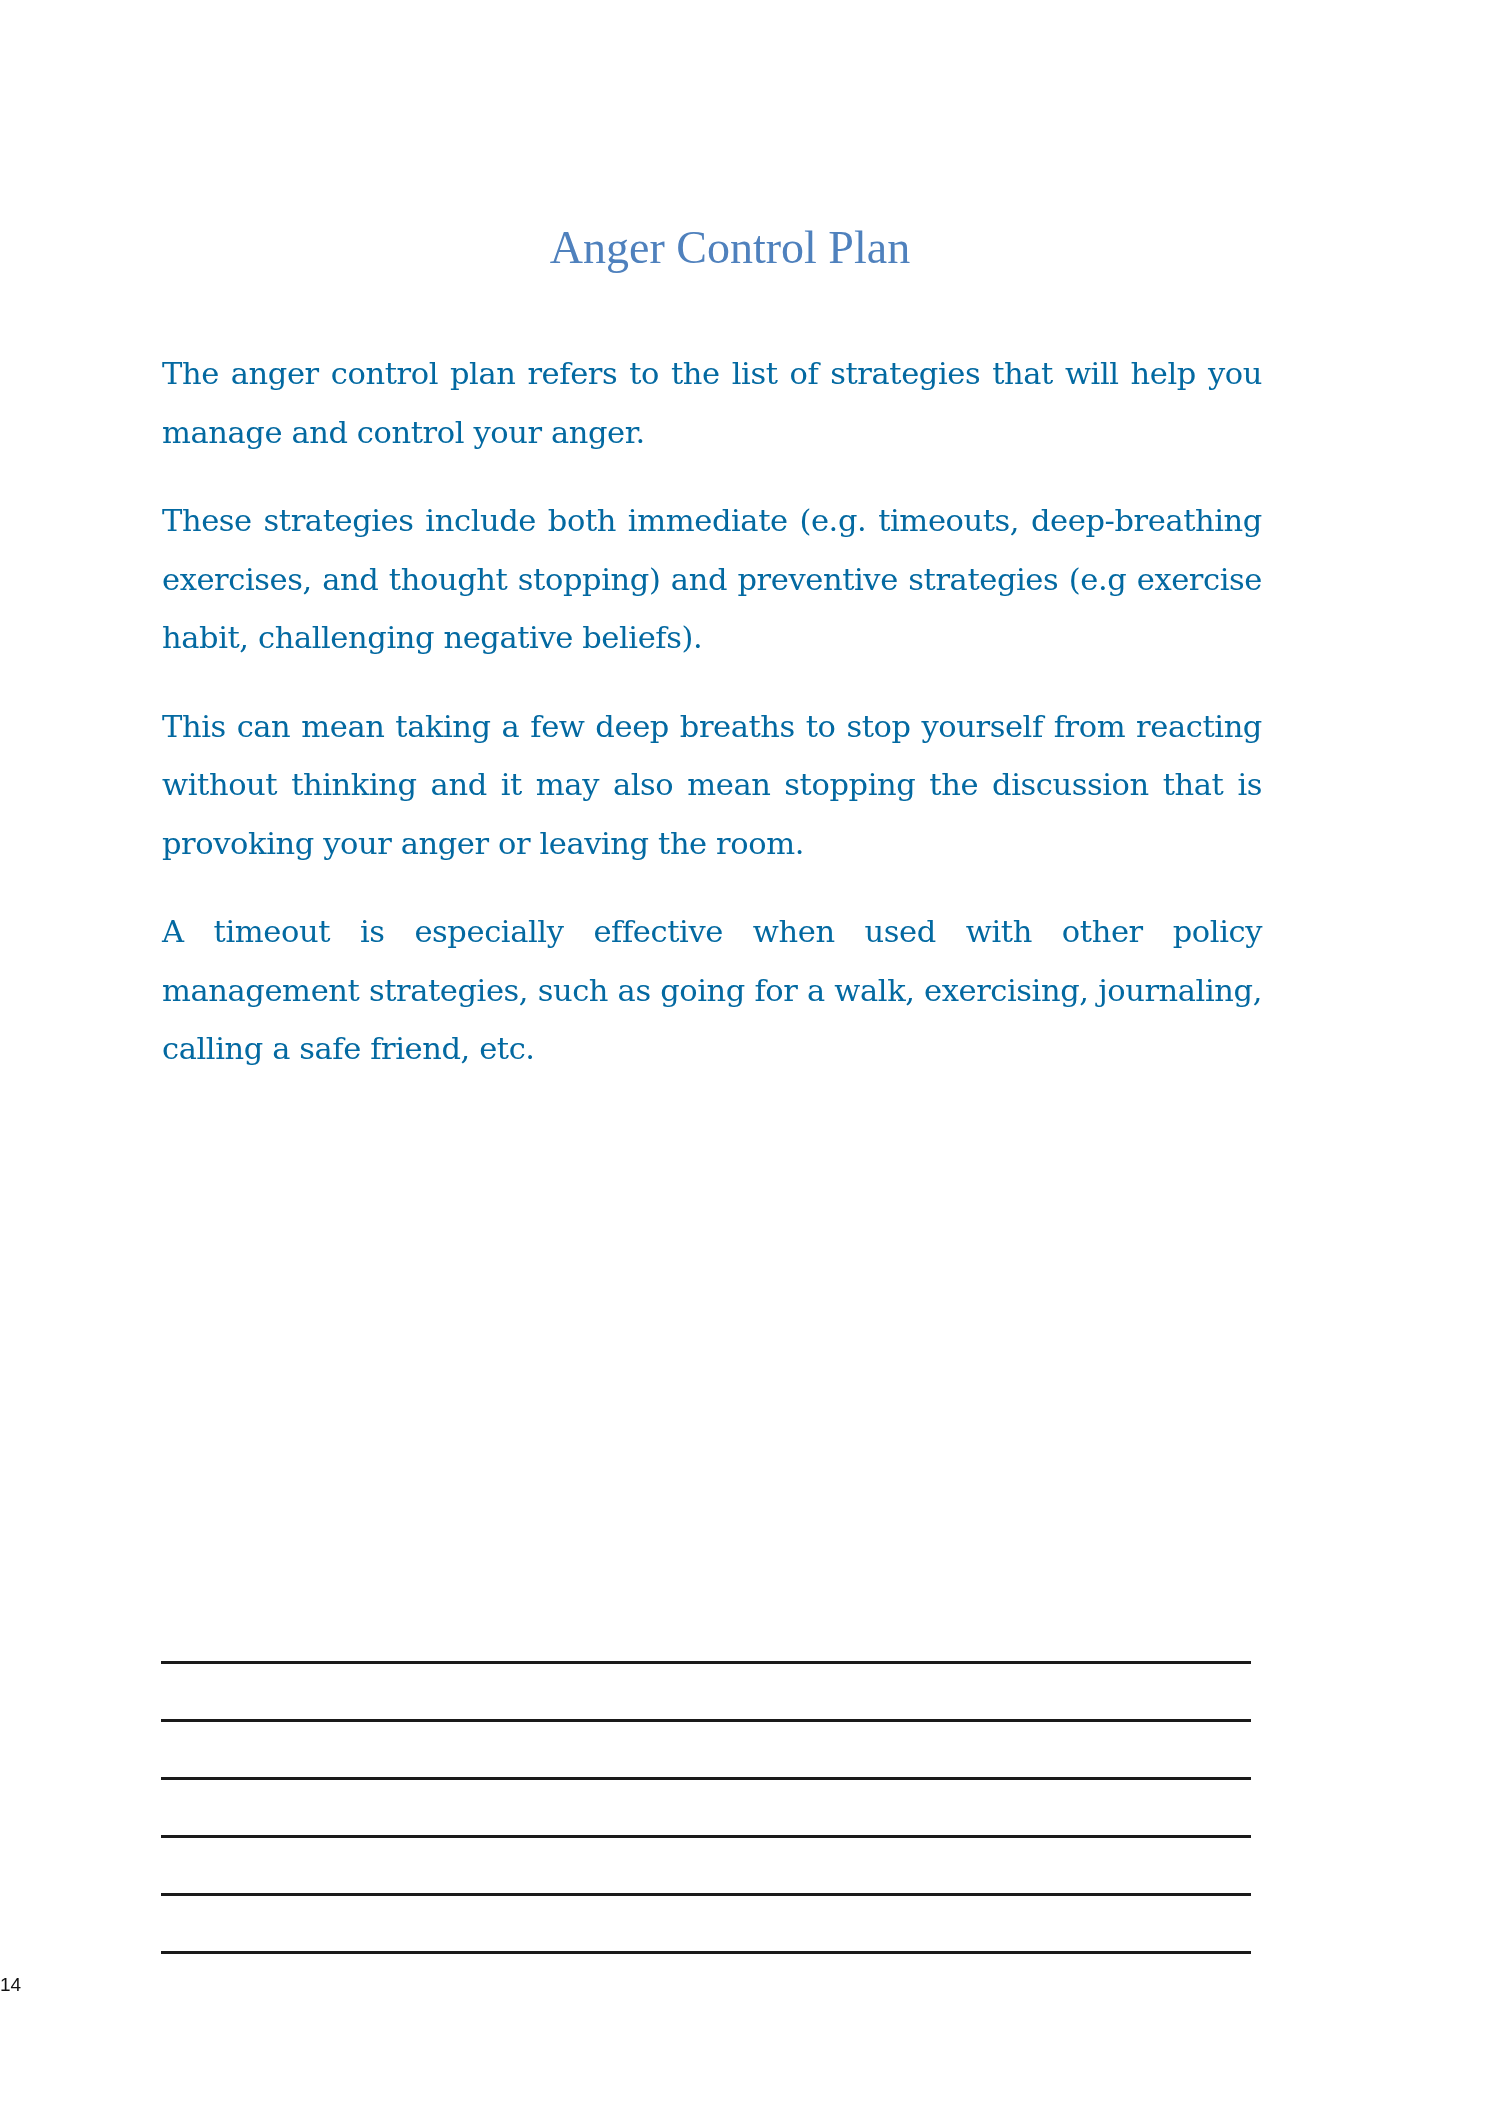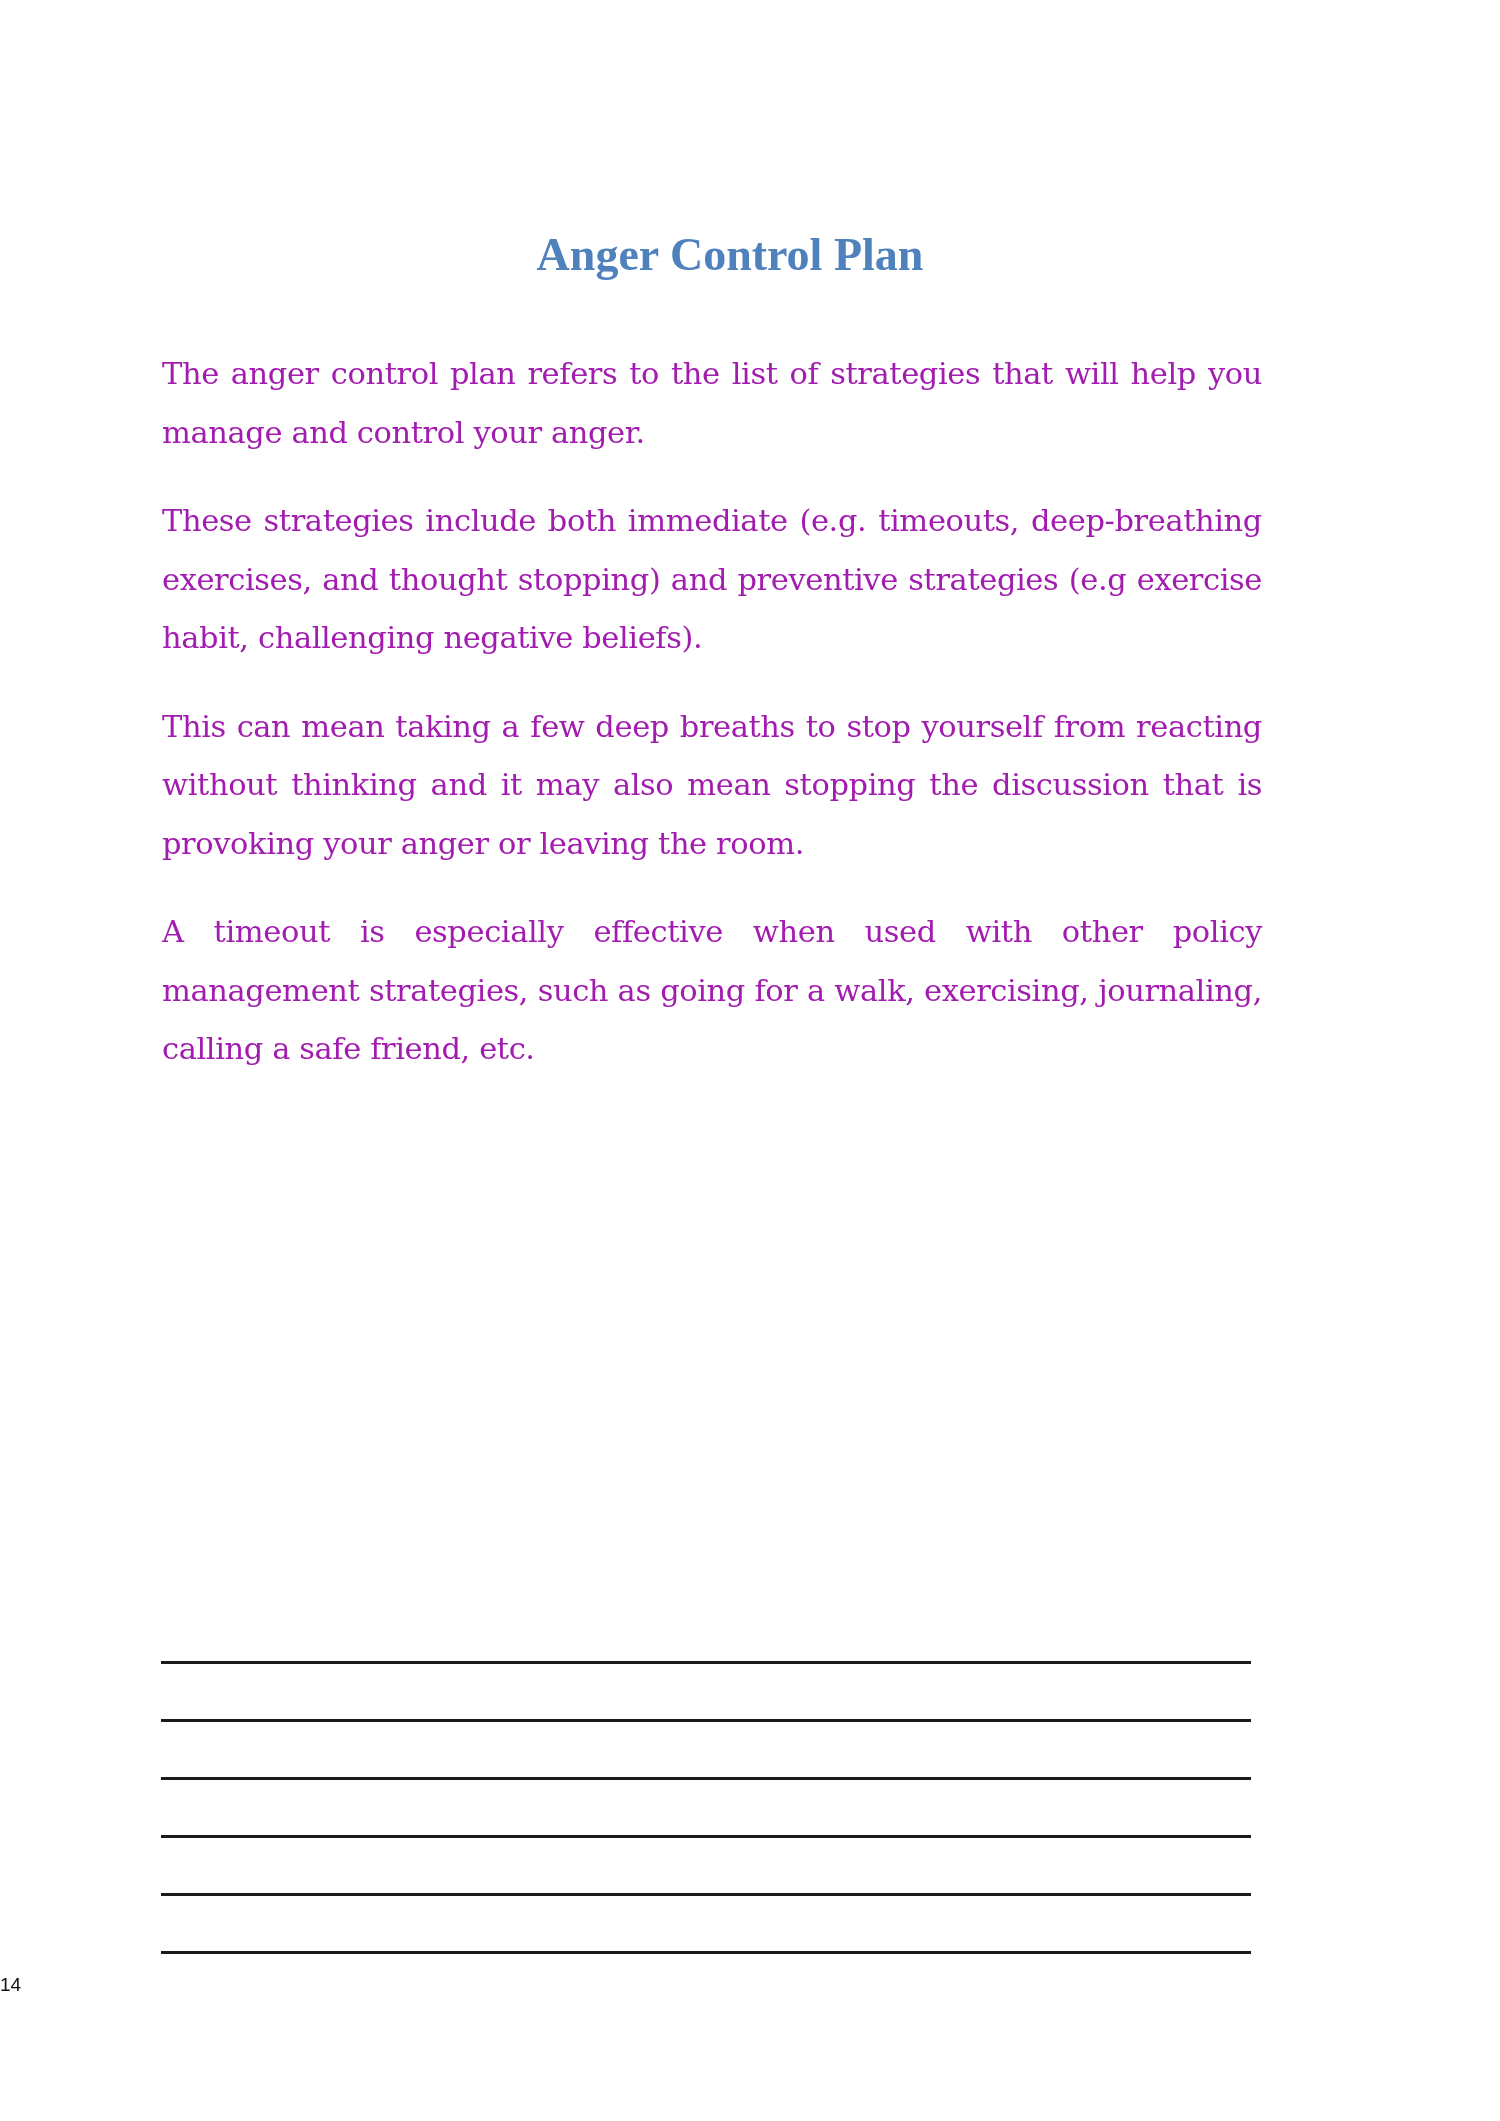--- a/index.html
+++ b/index.html
@@ -1,26 +1,26 @@
 <!DOCTYPE html>
 <html><head>
   <meta charset="utf-8">
   <style>
     html, body { margin: 0; padding: 0; background: #ffffff; }
     body { width: 1500px; height: 2121px; position: relative; overflow: hidden; }
     .page { position: absolute; left: 0; top: 0; width: 1500px; height: 2121px; background: #fff; }
     .title {
-      position: absolute; left: 0; top: 196px; width: 1460px; text-align: center;
+      position: absolute; left: 0; top: 189px; width: 1460px; text-align: center;
       font-family: "Liberation Serif", "DejaVu Serif", serif;
-      font-weight: bold; font-size: 46px; color: #4f81bd; line-height: 56px;
+      font-weight: normal; font-size: 46px; color: #4f81bd; line-height: 56px;
     }
     .content {
       position: absolute; left: 162px; width: 1100px; top: 345px;
       font-family: "DejaVu Serif", "Liberation Serif", serif;
-      font-size: 30.5px; line-height: 58.5px; color: #a21caf;
+      font-size: 30.5px; line-height: 58.5px; color: #0369a1;
     }
     .para { margin: 0 0 30px 0; text-align: justify; text-align-last: left; letter-spacing: -0.4px; }
     .heading { font-weight: bold; margin: 66px 0 29px 0; letter-spacing: -0.4px; }
     .prompt { margin: 0; letter-spacing: -0.4px; }
     .lines { position: absolute; left: 161px; top: 1661px; width: 1090px; }
     .write-line { height: 3px; background: #1a1a1a; margin-bottom: 55px; }
     .page-number {
       position: absolute; left: 0; width: 1450px; top: 1974px; 
       font-family: "Liberation Sans", "DejaVu Sans", sans-serif; font-size: 19px; color: #111;
     }

